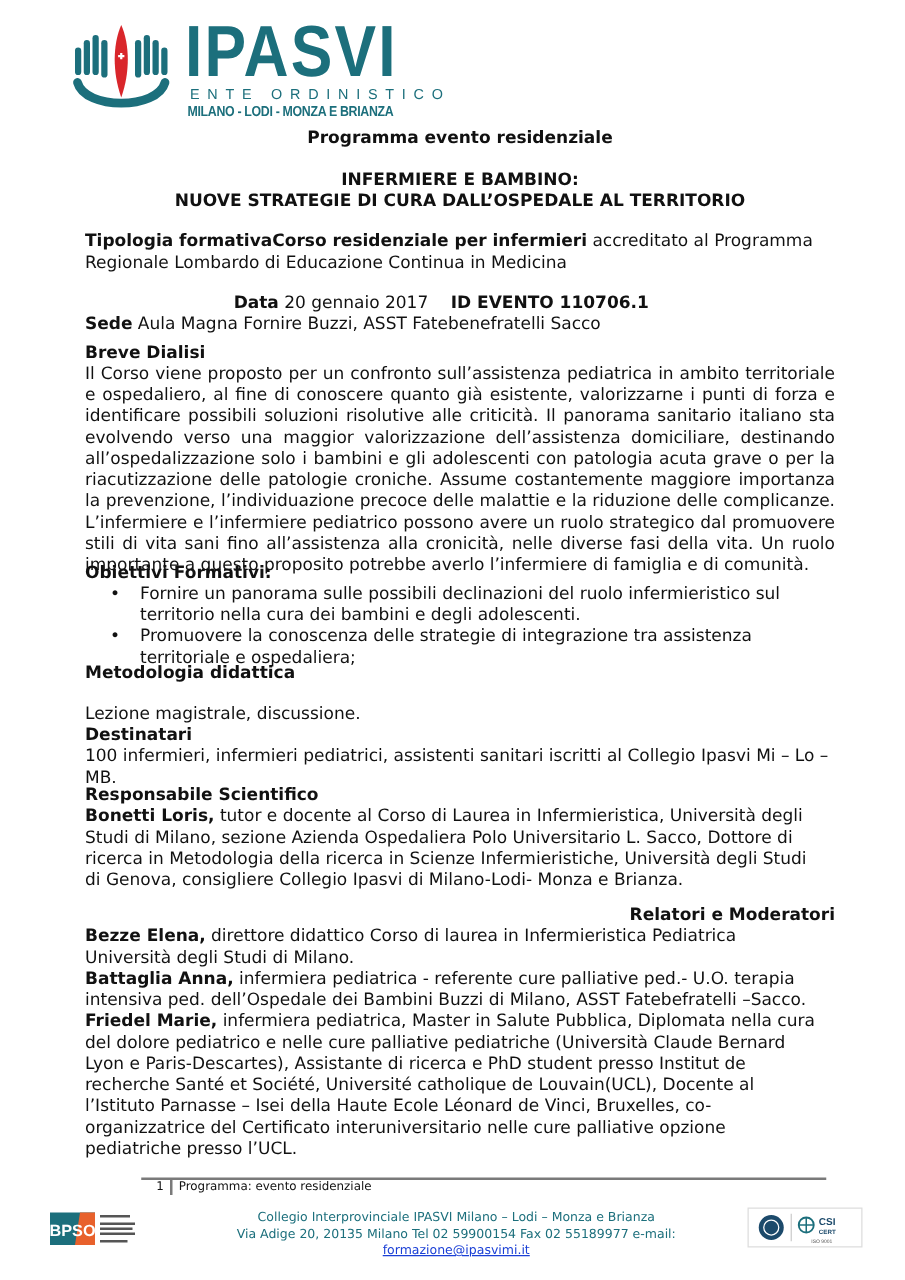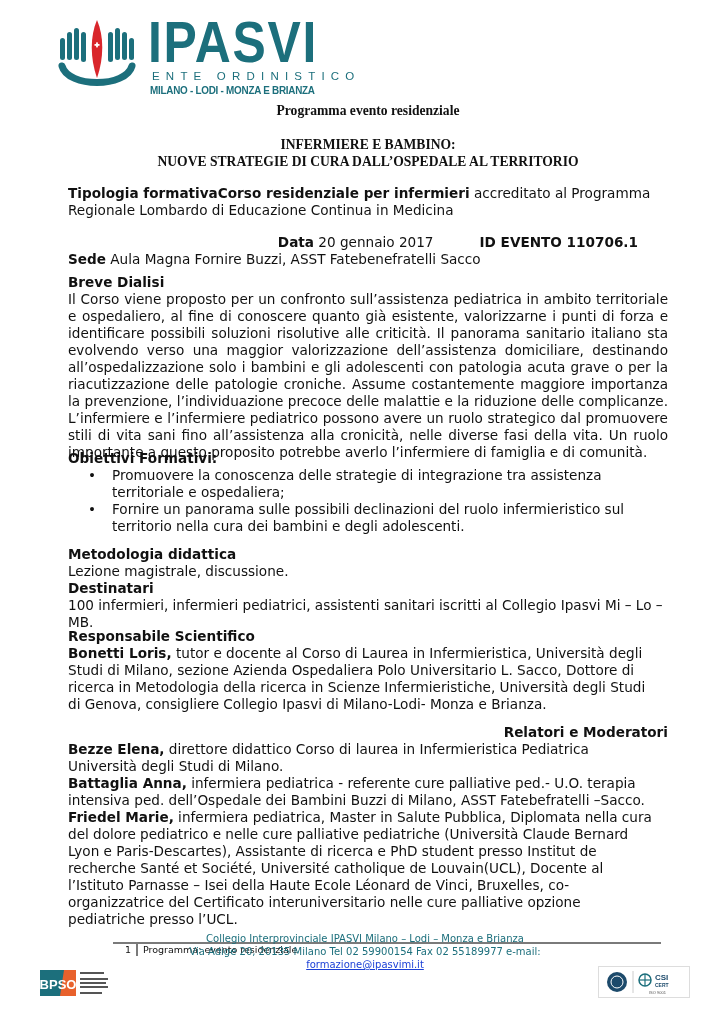--- a/index.html
+++ b/index.html
@@ -12,35 +12,35 @@
   .logo-mark { position:absolute; left:0; top:0; width:82px; height:76px; }
   .logo-word { position:absolute; left:92px; top:-6px; font-family:"Liberation Sans", sans-serif;
                font-weight:bold; font-size:58px; letter-spacing:2px; color:#1c6f7c; line-height:60px; transform:scaleX(0.86); transform-origin:left top; }
   .logo-sub1 { position:absolute; left:96px; top:52px; font-family:"Liberation Sans", sans-serif;
                font-size:11.5px; letter-spacing:6.2px; color:#1c6f7c; white-space:nowrap; }
   .logo-sub2 { position:absolute; left:94px; top:66px; font-family:"Liberation Sans", sans-serif;
                font-weight:bold; font-size:11.5px; letter-spacing:-0.3px; color:#1c6f7c; white-space:nowrap; transform:scaleX(0.86); transform-origin:left top; }
 
   .content { position:absolute; left:68px; top:102px; width:600px; font-size:13.6px; line-height:17px; }
   .content p { margin:0; }
-  .center { text-align:center; font-weight:bold;font-family:Liberation Serif, serif; }
+  .center { text-align:center; font-weight:bold; }
   .b { font-weight:bold; }
   .justify { text-align:justify; }
   .blk { position:absolute; left:0; width:600px; }
-  .row { display:flex; justify-content:flex-end;gap:28px; }
+  .row { display:flex; justify-content:center; }
   ul.bul { margin:0; padding:0 0 0 44px; list-style:none; }
   ul.bul li { position:relative; }
   ul.bul li::before { content:"•"; position:absolute; left:-24px; top:0; }
 
   
   .foot-rule { position:absolute; left:113px; top:942px; width:548px; height:2px; background:#7a7a7a; }
   .foot-pnum { position:absolute; left:113px; top:944px; width:18px; font-size:9.5px; text-align:right; }
   .foot-pbar { position:absolute; left:136px; top:944px; width:2px; height:12px; background:#7a7a7a; }
   .foot-ptext { position:absolute; left:143px; top:944px; font-size:9.5px; }
-  .foot-org { position:absolute; left:150px; top:932px; width:430px; text-align:center; font-size:10px; line-height:13px; color:#1c6f7c; }
+  .foot-org { position:absolute; left:150px; top:968px; width:430px; text-align:center; font-size:10px; line-height:13px; color:#1c6f7c; }
   .foot-org a { color:#1a3fd6; text-decoration:underline; }
   .bpso { position:absolute; left:40px; top:968px; width:72px; height:30px; }
   .cert { position:absolute; left:598px; top:966px; width:90px; height:30px; border:1px solid #ddd; }
 </style>
 </head>
 <body>
 
 <div class="page">
 
   <div class="logo">
@@ -78,25 +78,25 @@
       <span><span class="b">Data</span><span> 20 gennaio 2017</span></span>
       <span class="b" style="margin-right:30px;padding-left:18px;">ID EVENTO 110706.1</span>
     </div>
     <p class="blk" style="top:149px;"><span class="b">Sede</span><span> Aula Magna Fornire Buzzi, ASST Fatebenefratelli Sacco</span></p>
 
     <p class="blk b" style="top:172px;">Breve Dialisi</p>
     <p class="blk justify" style="top:189px;">Il Corso viene proposto per un confronto sull’assistenza pediatrica in ambito territoriale e ospedaliero, al fine di conoscere quanto già esistente, valorizzarne i punti di forza e identificare possibili soluzioni risolutive alle criticità. Il panorama sanitario italiano sta evolvendo verso una maggior valorizzazione dell’assistenza domiciliare, destinando all’ospedalizzazione solo i bambini e gli adolescenti con patologia acuta grave o per la riacutizzazione delle patologie croniche. Assume costantemente maggiore importanza la prevenzione, l’individuazione precoce delle malattie e la riduzione delle complicanze. L’infermiere e l’infermiere pediatrico possono avere un ruolo strategico dal promuovere stili di vita sani fino all’assistenza alla cronicità, nelle diverse fasi della vita. Un ruolo importante a questo proposito potrebbe averlo l’infermiere di famiglia e di comunità.</p>
 
     <p class="blk b" style="top:348px;">Obiettivi Formativi:</p>
     <ul class="bul blk" style="top:365px; width:556px;">
+      <li>Fornire un panorama sulle possibili declinazioni del ruolo infermieristico sul territorio nella cura dei bambini e degli adolescenti.</li>
       <li>Promuovere la conoscenza delle strategie di integrazione tra assistenza territoriale e ospedaliera;</li>
-      <li>Fornire un panorama sulle possibili declinazioni del ruolo infermieristico sul territorio nella cura dei bambini e degli adolescenti.</li>
     </ul>
 
-    <p class="blk b" style="top:444px;">Metodologia didattica</p>
+    <p class="blk b" style="top:428px;">Metodologia didattica</p>
     <p class="blk" style="top:461px;">Lezione magistrale, discussione.</p>
     <p class="blk b" style="top:478px;">Destinatari</p>
     <p class="blk" style="top:495px;">100 infermieri, infermieri pediatrici, assistenti sanitari iscritti al Collegio Ipasvi Mi – Lo – MB.</p>
 
     <p class="blk b" style="top:526px;">Responsabile Scientifico</p>
     <p class="blk" style="top:543px; width:590px;"><span class="b">Bonetti Loris,</span><span> tutor e docente al Corso di Laurea in Infermieristica, Università degli Studi di Milano, sezione Azienda Ospedaliera Polo Universitario L. Sacco, Dottore di ricerca in Metodologia della ricerca in Scienze Infermieristiche, Università degli Studi di Genova, consigliere Collegio Ipasvi di Milano-Lodi- Monza e Brianza.</span></p>
 
     <p class="blk b" style="top:622px;text-align:right;">Relatori e Moderatori</p>
     <div class="blk" style="top:639px; width:590px;">
       <p><span class="b">Bezze Elena,</span><span> direttore didattico Corso di laurea in Infermieristica Pediatrica Università degli Studi di Milano.</span></p>

